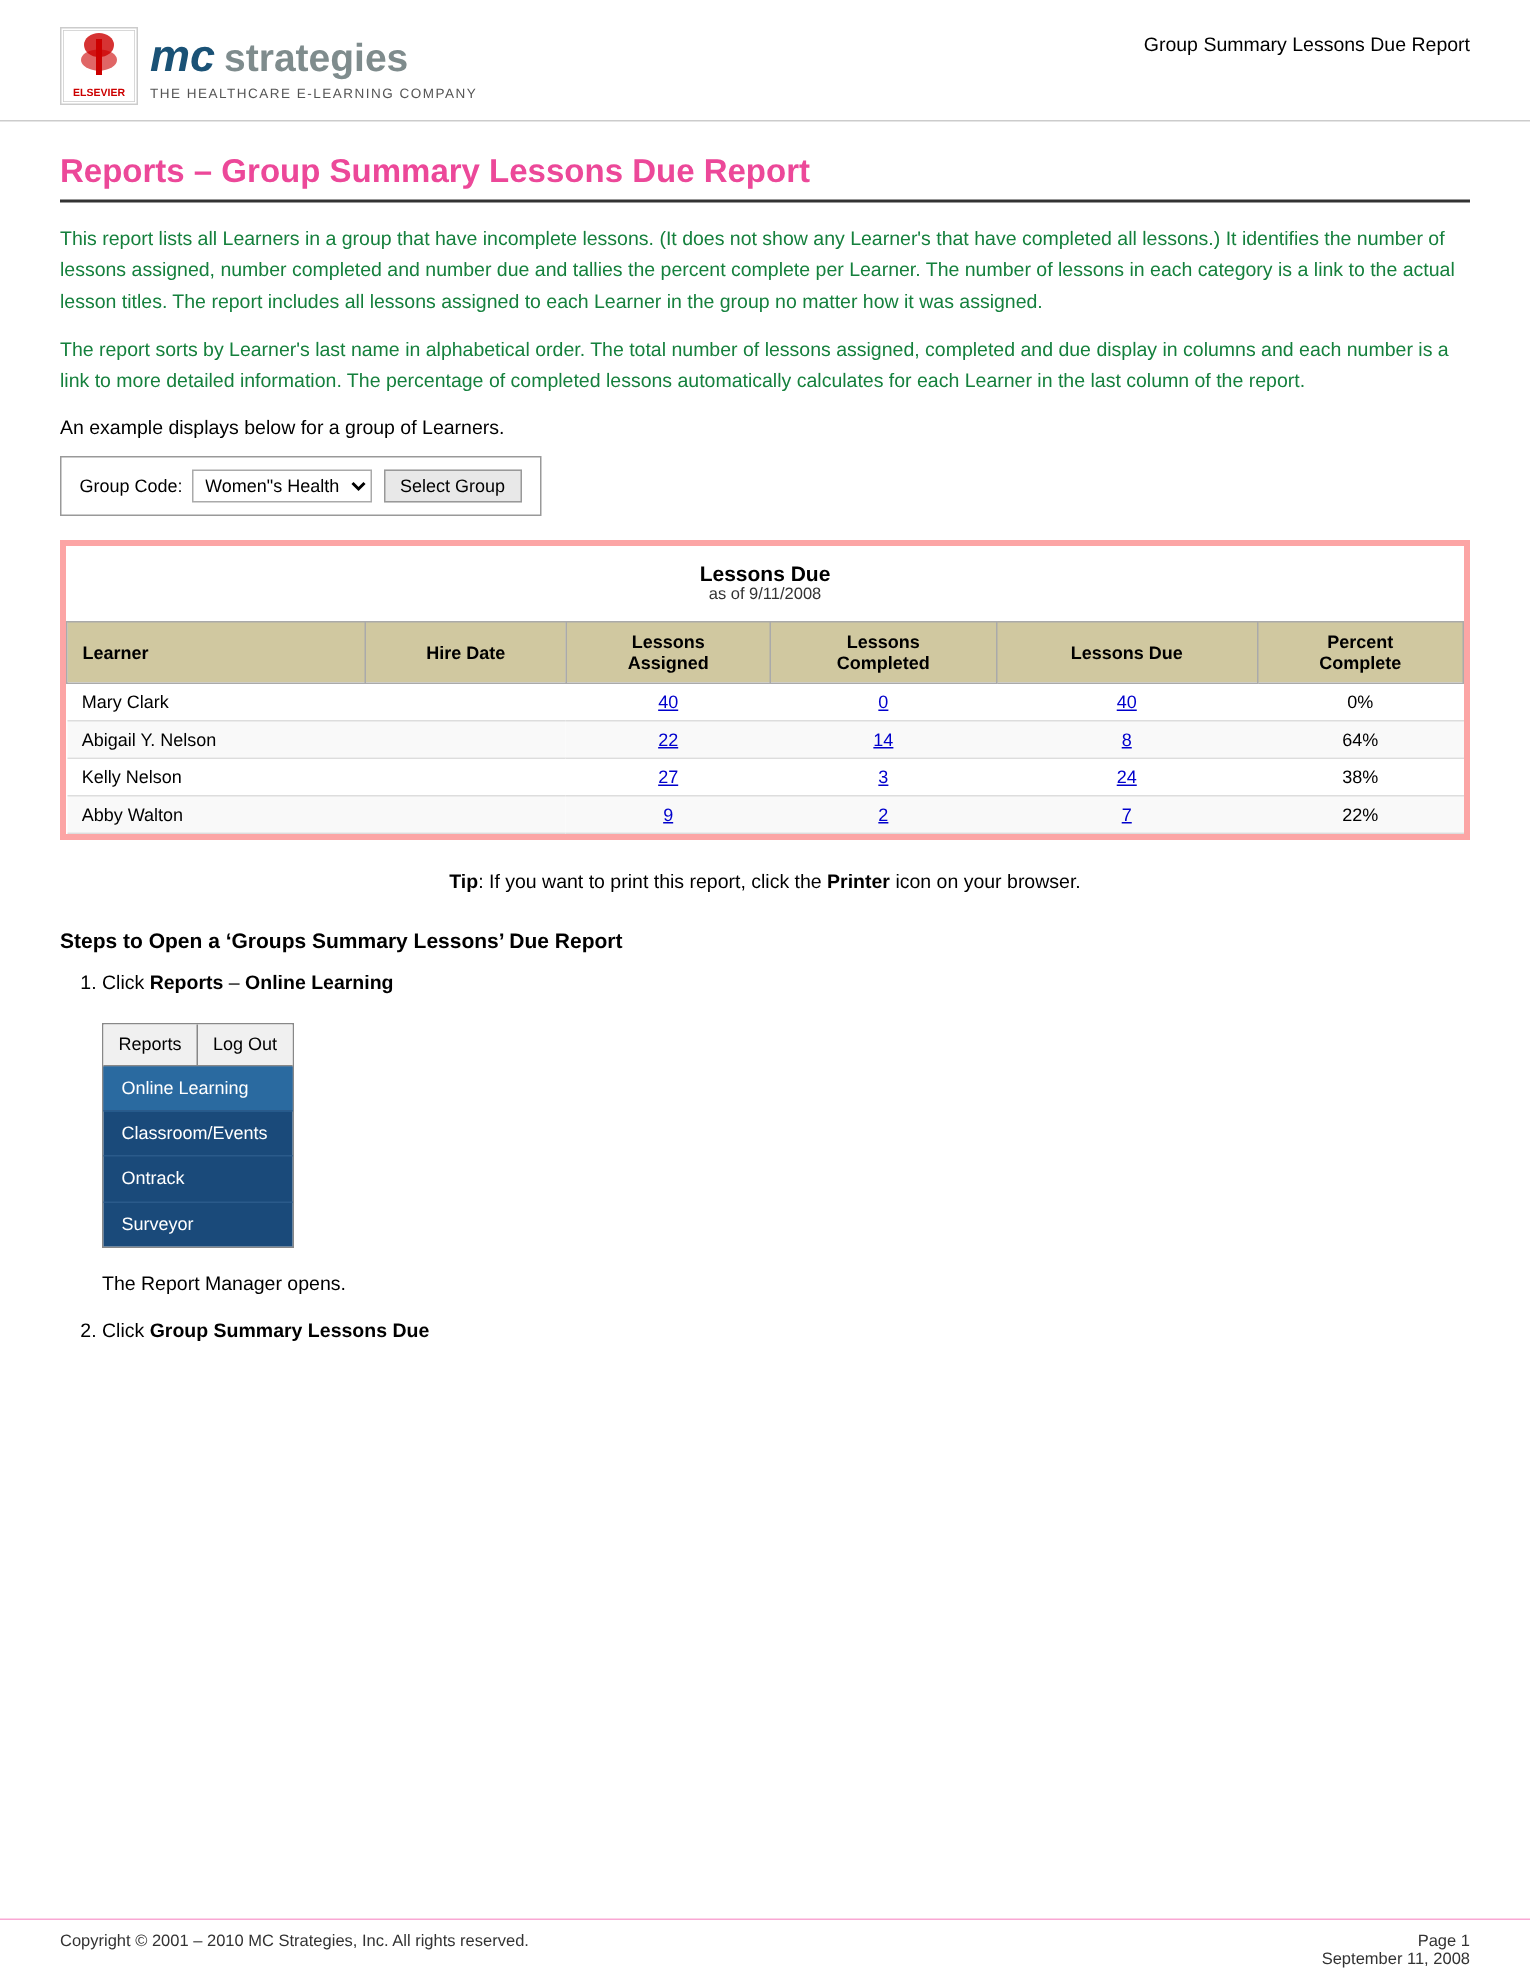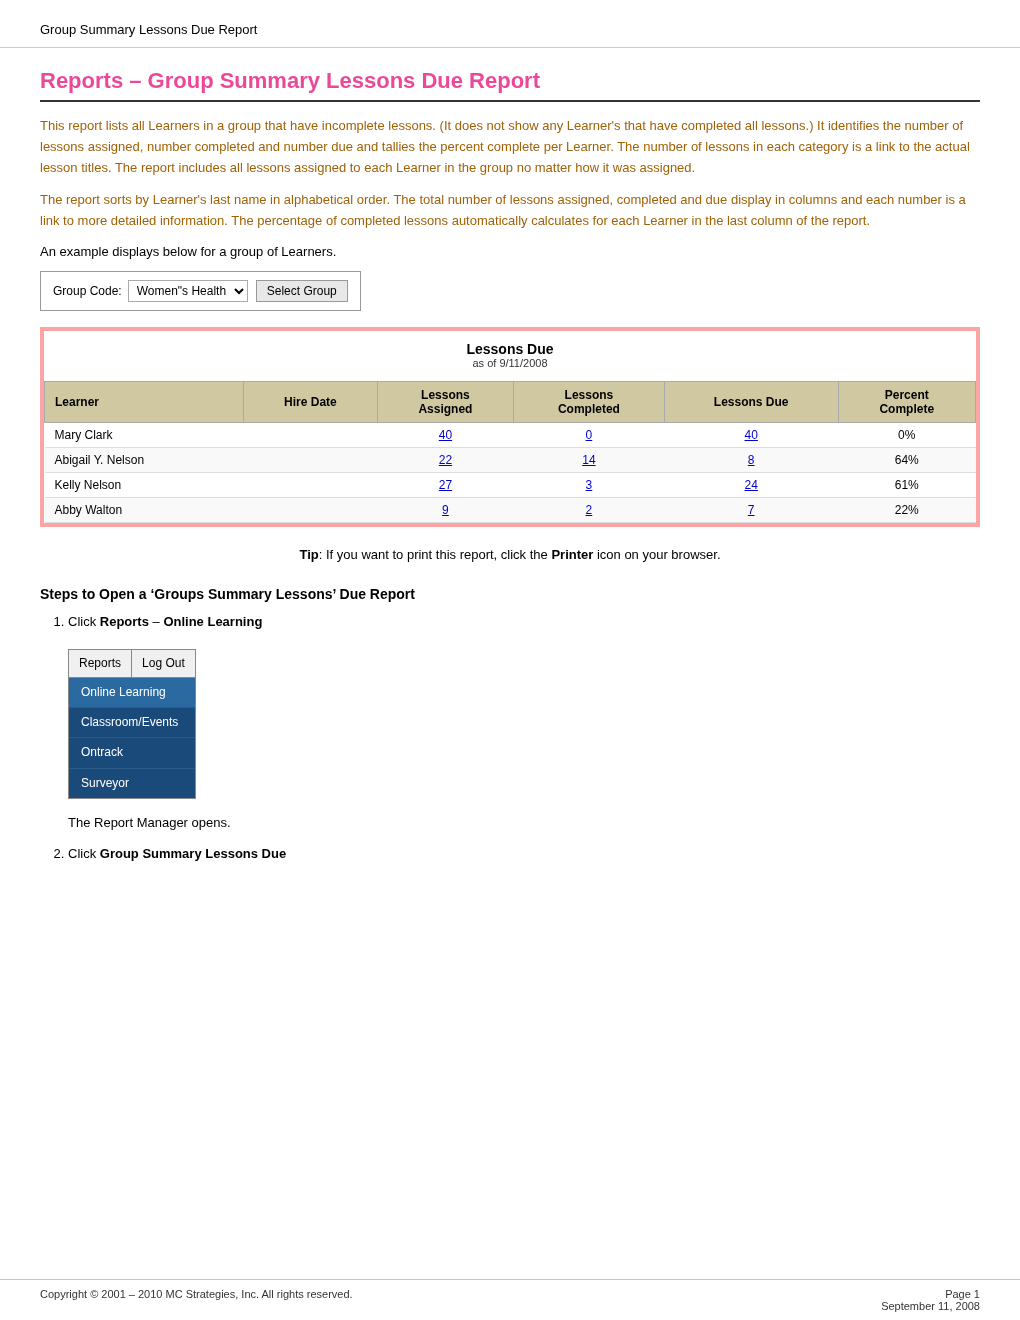--- a/index.html
+++ b/index.html
@@ -63,21 +63,21 @@
       font-weight: bold;
       color: #ec4899;
       margin-bottom: 14px;
       border-bottom: 2px solid #333;
       padding-bottom: 6px;
     }
 
     .description-para {
       font-size: 13px;
       line-height: 1.6;
-      color: #a16207;
+      color: #15803d;
       margin-bottom: 12px;
     }
 
     .example-label {
       font-size: 13px;
       margin-bottom: 12px;
     }
 
     
     .group-code-area {
@@ -247,20 +247,41 @@
     .footer-right {
       text-align: right;
     }
   </style>
 </head>
 <body>
 
 <div style="position:relative; min-height:1320px;">
 
   <div class="page-header">
+    <div class="logo-area">
+
+      <div class="logo-elsevier">
+        <svg width="48" height="48" viewBox="0 0 48 48">
+          <rect x="0" y="0" width="48" height="48" fill="#fff" stroke="#ccc"></rect>
+
+          <rect x="22" y="6" width="4" height="24" fill="#cc0000"></rect>
+          <ellipse cx="24" cy="10" rx="10" ry="8" fill="#cc0000" opacity="0.8"></ellipse>
+          <ellipse cx="24" cy="20" rx="12" ry="7" fill="#cc0000" opacity="0.6"></ellipse>
+          <text x="24" y="44" text-anchor="middle" font-size="7" fill="#cc0000" font-weight="bold">ELSEVIER</text>
+        </svg>
+      </div>
+
+      <div>
+        <div style="display:flex; align-items:baseline;">
+          <span style="font-size:30px; font-weight:bold; color:#1a5276; font-family:Arial;"><span style="font-style:italic;">mc</span></span>
+          <span style="font-size:26px; font-weight:bold; color:#7f8c8d; margin-left:6px; font-family:Arial;">strategies</span>
+        </div>
+        <span class="logo-tagline">THE HEALTHCARE E-LEARNING COMPANY</span>
+      </div>
+    </div>
     <div class="header-title">Group Summary Lessons Due Report</div>
   </div>
 
   <div class="main-content">
 
     <h1 class="page-title">Reports – Group Summary Lessons Due Report</h1>
 
     <p class="description-para">This report lists all Learners in a group that have incomplete lessons. (It does not show any Learner's that have completed all lessons.) It identifies the number of lessons assigned, number completed and number due and tallies the percent complete per Learner. The number of lessons in each category is a link to the actual lesson titles. The report includes all lessons assigned to each Learner in the group no matter how it was assigned.</p>
 
     <p class="description-para">The report sorts by Learner's last name in alphabetical order. The total number of lessons assigned, completed and due display in columns and each number is a link to more detailed information. The percentage of completed lessons automatically calculates for each Learner in the last column of the report.</p>
@@ -308,21 +329,21 @@
       <td class="center"><a href="#">14</a></td>
       <td class="center"><a href="#">8</a></td>
       <td class="center">64%</td>
     </tr>
             <tr>
       <td>Kelly Nelson</td>
       <td class="center"></td>
       <td class="center"><a href="#">27</a></td>
       <td class="center"><a href="#">3</a></td>
       <td class="center"><a href="#">24</a></td>
-      <td class="center">61%</td>
+      <td class="center">38%</td>
     </tr>
             <tr>
       <td>Abby Walton</td>
       <td class="center"></td>
       <td class="center"><a href="#">9</a></td>
       <td class="center"><a href="#">2</a></td>
       <td class="center"><a href="#">7</a></td>
       <td class="center">22%</td>
     </tr>
           </tbody>

